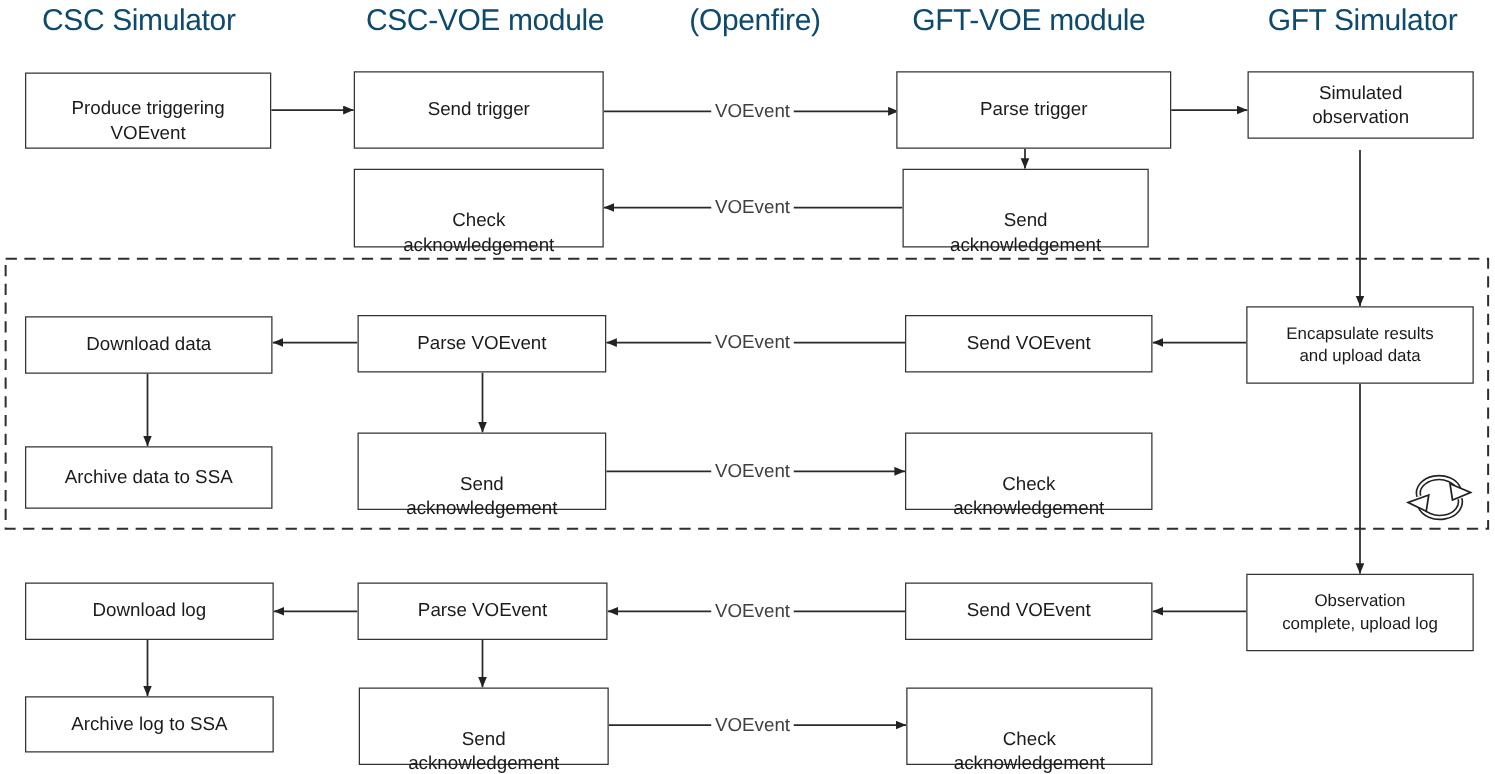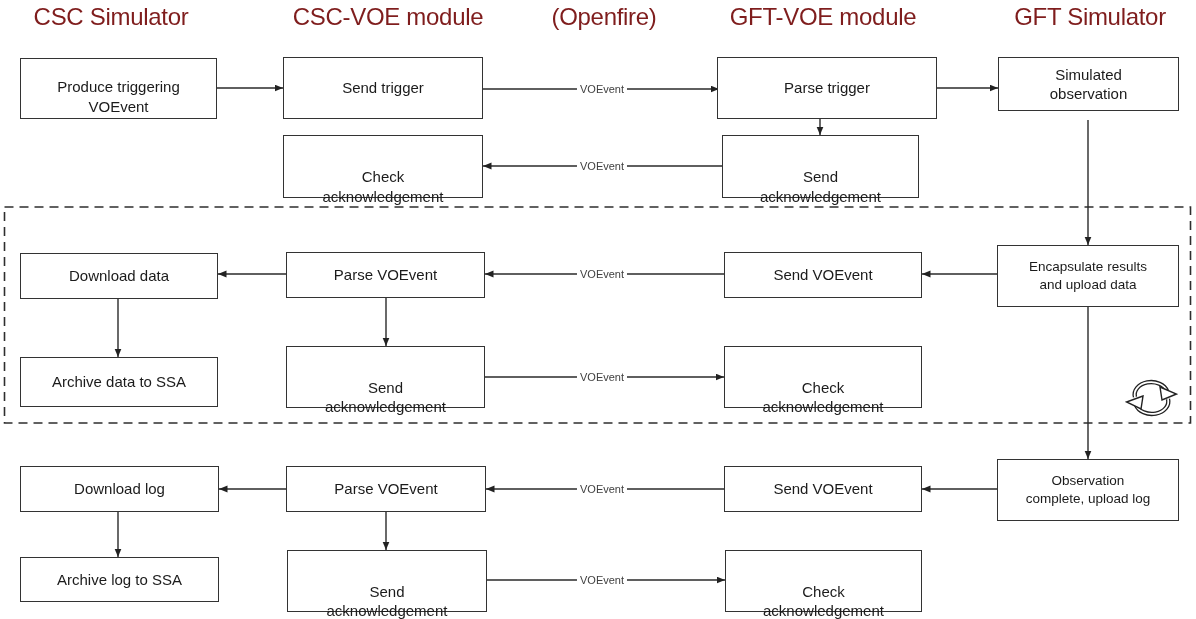--- a/index.html
+++ b/index.html
@@ -2,37 +2,37 @@
 <html><head>
 <meta charset="utf-8">
 <style>
   html,body{margin:0;padding:0;background:#ffffff;}
   .stage{
     position:relative;width:1196px;height:619px;background:#ffffff;
     font-family:"Liberation Sans", sans-serif;overflow:hidden;
   }
   .col-header{
     position:absolute;top:3px;transform:translateX(-50%);
-    font-size:24px;color:#7f1d1d;white-space:nowrap;letter-spacing:-0.3px;
+    font-size:24px;color:#0c4a6e;white-space:nowrap;letter-spacing:-0.3px;
   }
   .node{
     position:absolute;box-sizing:border-box;background:#ffffff;
     border:1.5px solid #333333;display:flex;align-items:center;justify-content:center;
     text-align:center;font-size:15px;color:#1b1b1b;line-height:1.3;
   }
   .node .lbl{display:inline-block;}
   .w145 .lbl{max-width:145px;margin-top:16px;}
   .w122 .lbl{max-width:122px;margin-top:40px;}
   .w115 .lbl{max-width:115px;}
   .small{font-size:13.5px;}
   .small .lbl{max-width:132px;}
   .wires{position:absolute;left:0;top:0;pointer-events:none;}
   .edge-label{
     position:absolute;transform:translate(-50%,-50%);
-    background:#ffffff;padding:0 3px;font-size:11px;color:#404040;white-space:nowrap;
+    background:#ffffff;padding:0 3px;font-size:15px;color:#404040;white-space:nowrap;
   }
   .loop-icon{position:absolute;left:1125px;top:378px;}
 </style>
 </head>
 <body>
 
 <div class="stage">
 
   <div class="col-header" style="left:111px">CSC Simulator</div>
   <div class="col-header" style="left:388px">CSC-VOE module</div>

